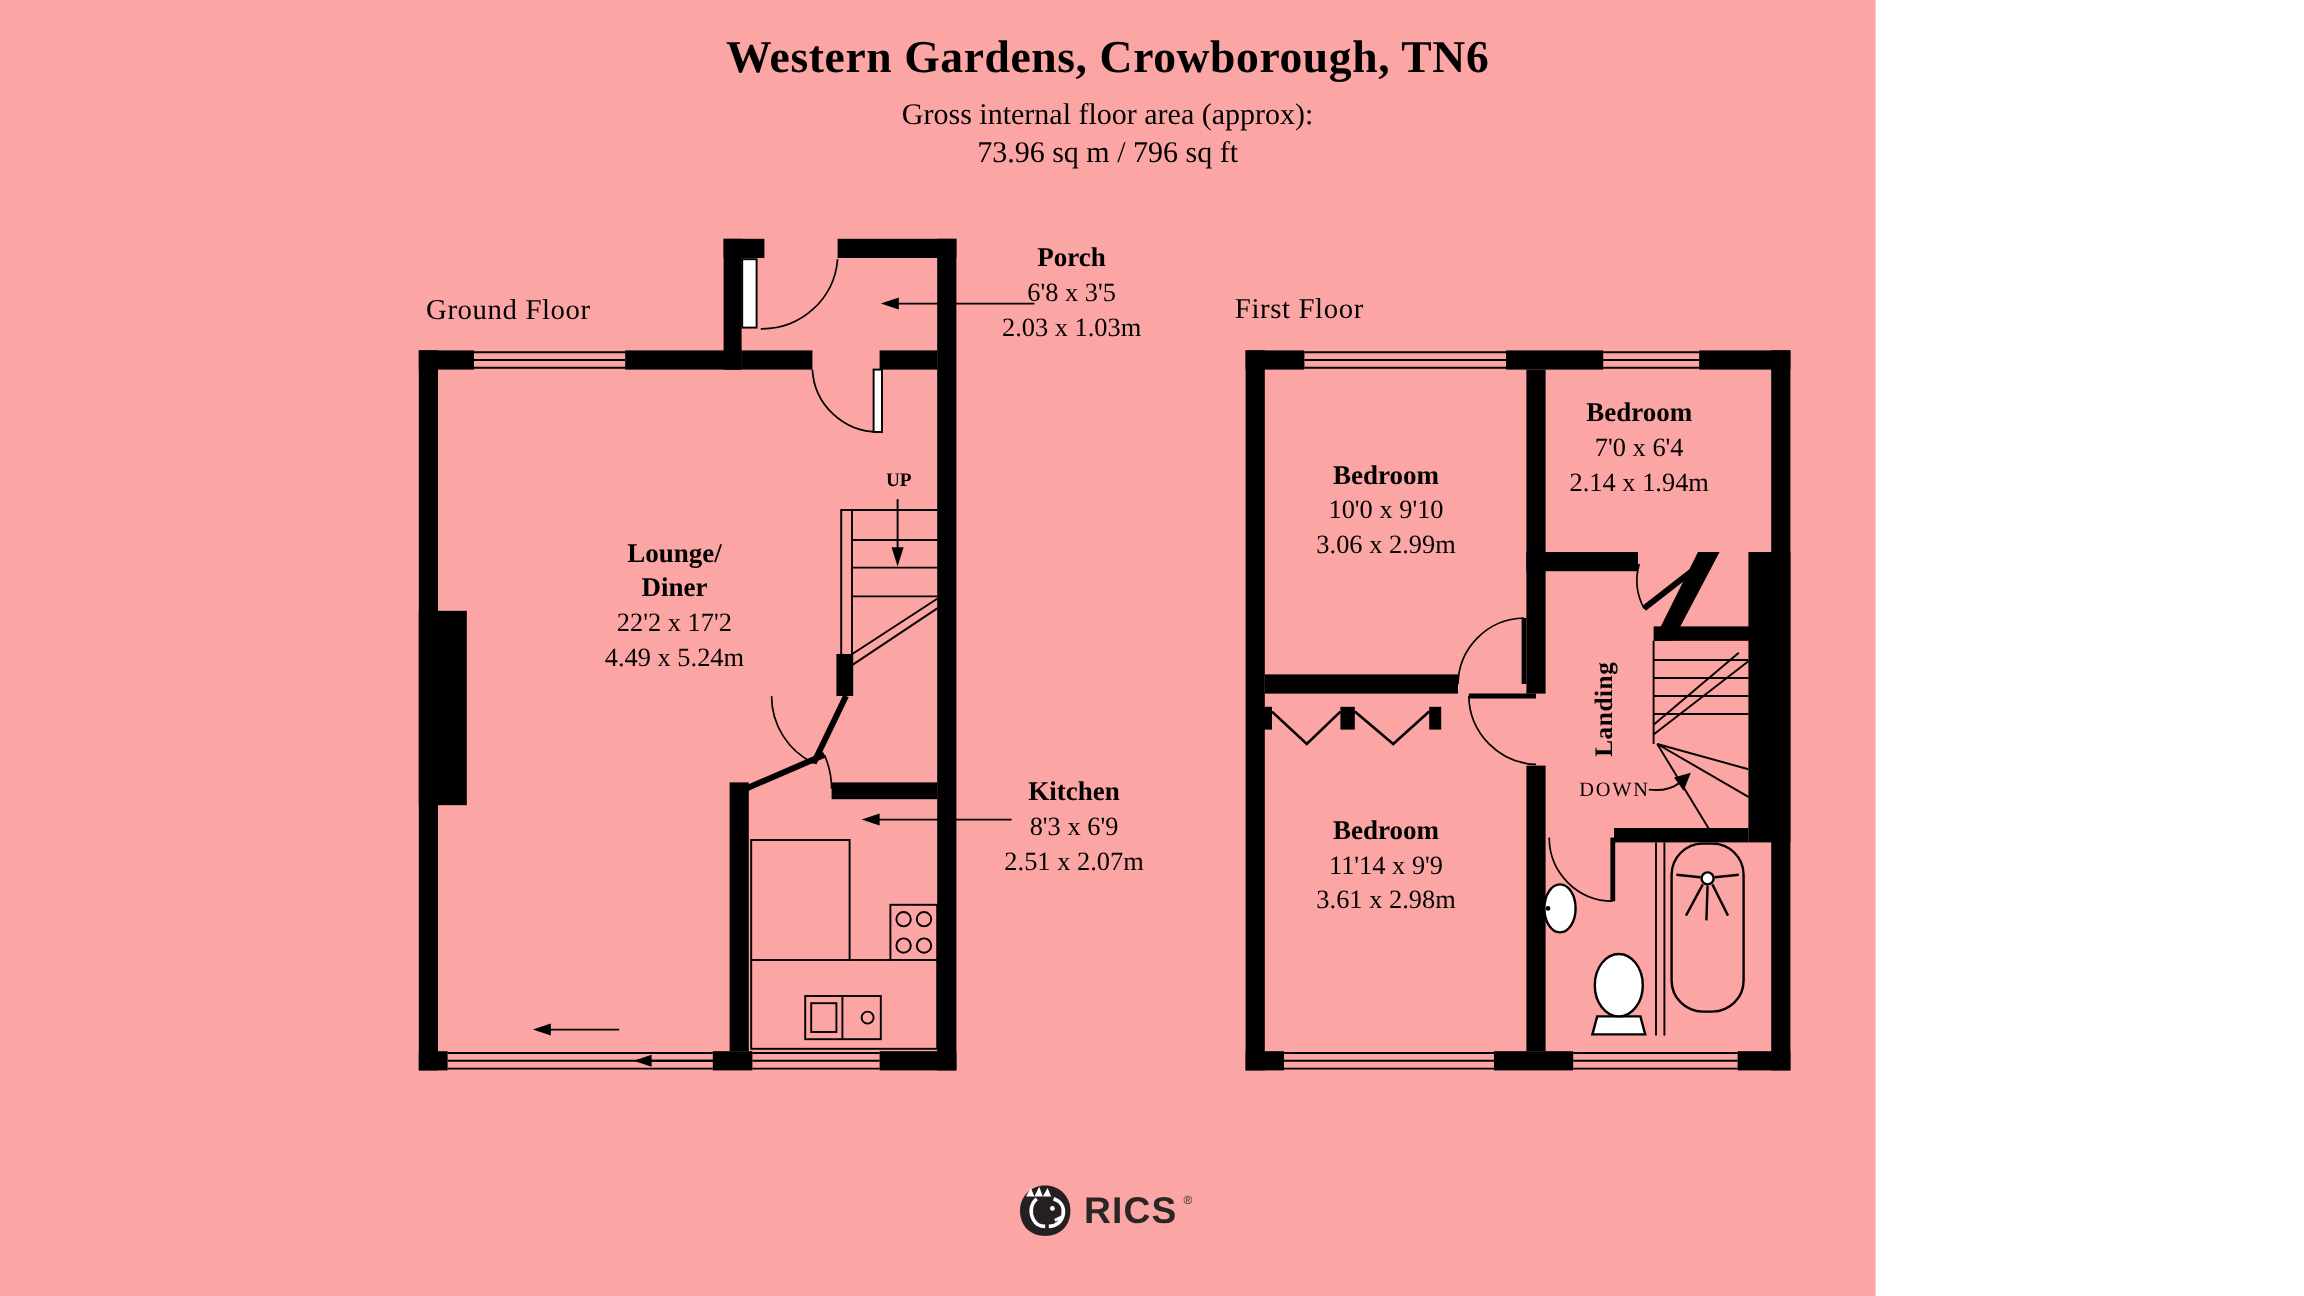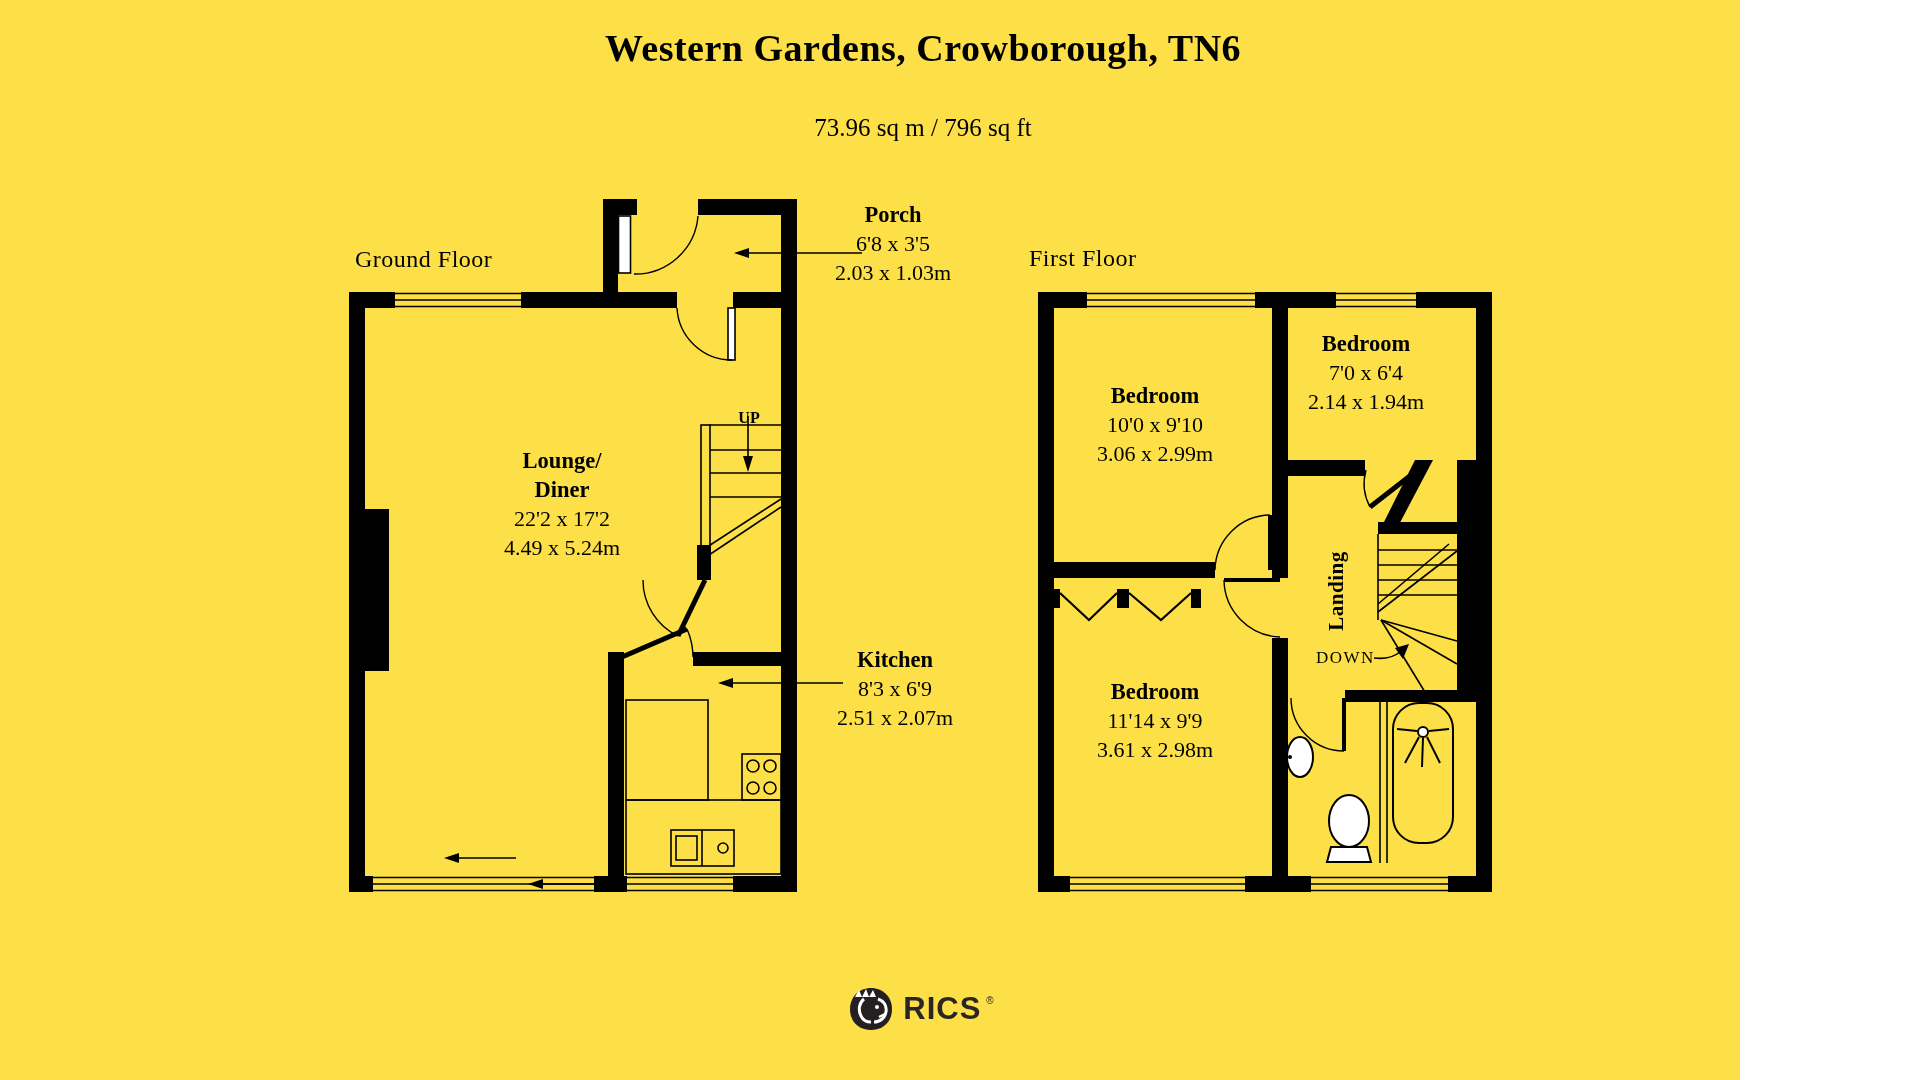--- a/index.html
+++ b/index.html
@@ -1,16 +1,16 @@
 <!DOCTYPE html>
 <html><head>
 <meta charset="utf-8">
 <style>
   html,body{margin:0;padding:0;background:#fff;}
-  .canvas{position:relative;width:1740px;height:1080px;background:#fde047;overflow:hidden;
+  .canvas{position:relative;width:1563px;height:1080px;background:#fca5a5;overflow:hidden;
           font-family:"Liberation Serif", serif;color:#000;}
   .abs{position:absolute;text-align:center;}
   .center-line{left:0;width:1846px;text-align:center;}
   .title{top:26px;font-size:38px;font-weight:700;letter-spacing:.5px;}
   .subtitle{top:82px;font-size:25px;}
   .area{top:114px;font-size:25px;}
   .floor-label{font-size:24px;letter-spacing:.5px;}
   .room-label{width:170px;text-align:center;font-size:22px;line-height:29px;}
   .room-label .rname{font-weight:700;font-size:22.5px;}
   .up-label{width:46px;text-align:center;font-weight:700;font-size:16px;}
@@ -26,20 +26,21 @@
              letter-spacing:1px;color:#2b2626;}
   .logo-reg{font-family:"Liberation Sans", sans-serif;font-size:10px;color:#2b2626;
             position:relative;top:-9px;left:-4px;}
 </style>
 </head>
 <body>
 
 <div class="canvas">
 
   <div class="abs center-line title">Western Gardens, Crowborough, TN6</div>
+  <div class="abs center-line subtitle">Gross internal floor area (approx):</div>
   <div class="abs center-line area">73.96 sq m / 796 sq ft</div>
 
   <div class="abs floor-label" style="left:355px;top:246px;">Ground Floor</div>
   <div class="abs floor-label" style="left:1029px;top:245px;">First Floor</div>
 
   <svg class="plan-svg" width="1920" height="1080" viewBox="0 0 1920 1080">
 
     <g>
       <g fill="#000">
         <rect x="349" y="292" width="16" height="600"></rect>
@@ -271,21 +272,21 @@
     <div>7'0 x 6'4</div>
     <div>2.14 x 1.94m</div>
   </div>
 
   <div class="abs room-label" style="left:1070px;top:677px;">
     <div class="rname">Bedroom</div>
     <div>11'14 x 9'9</div>
     <div>3.61 x 2.98m</div>
   </div>
 
-  <div class="abs up-label" style="left:726px;top:392px;margin-top:17px;">UP</div>
+  <div class="abs up-label" style="left:726px;top:392px;">UP</div>
   <div class="abs landing-label" style="left:1277px;top:578px;">Landing</div>
   <div class="abs down-label" style="left:1316px;top:648px;">DOWN</div>
 
   <div class="abs logo">
     <svg width="46" height="46" viewBox="0 0 46 46">
       <path d="M23,2 C35,2 44,11 44,23 C44,36 35,44 23,44 C11,44 2,36 2,23 C2,11 11,2 23,2 Z" fill="#241f20"></path>
       <path d="M7,11 L11,4 L14,11 L18,3 L21,11 L25,4 L28,11 Z" fill="#fff"></path>
       <path d="M30,13 C36,15 39,20 38,26 C37,32 32,36 26,36" stroke="#fff" stroke-width="3" fill="none"></path>
       <path d="M16,13 C11,17 10,24 13,30 C15,34 19,36 23,36" stroke="#fff" stroke-width="3" fill="none"></path>
       <circle cx="29" cy="21" r="2" fill="#fff"></circle>

